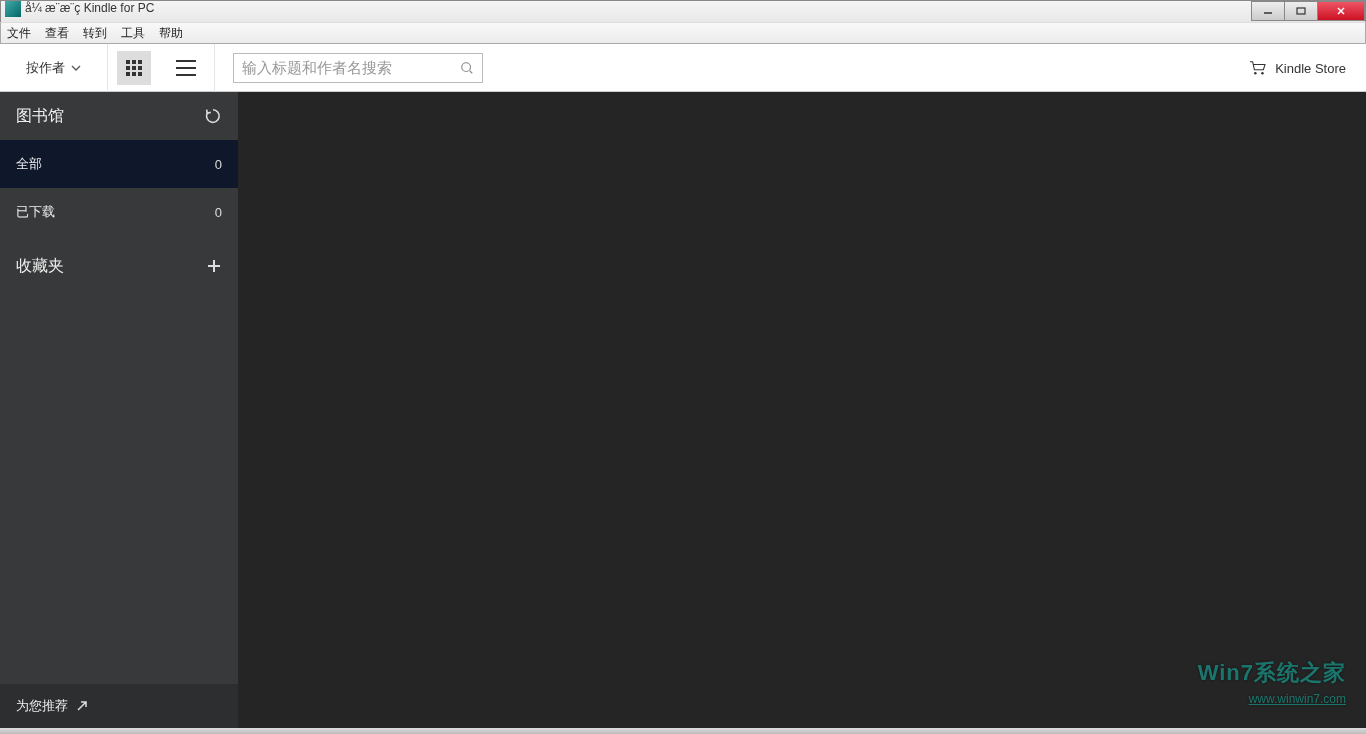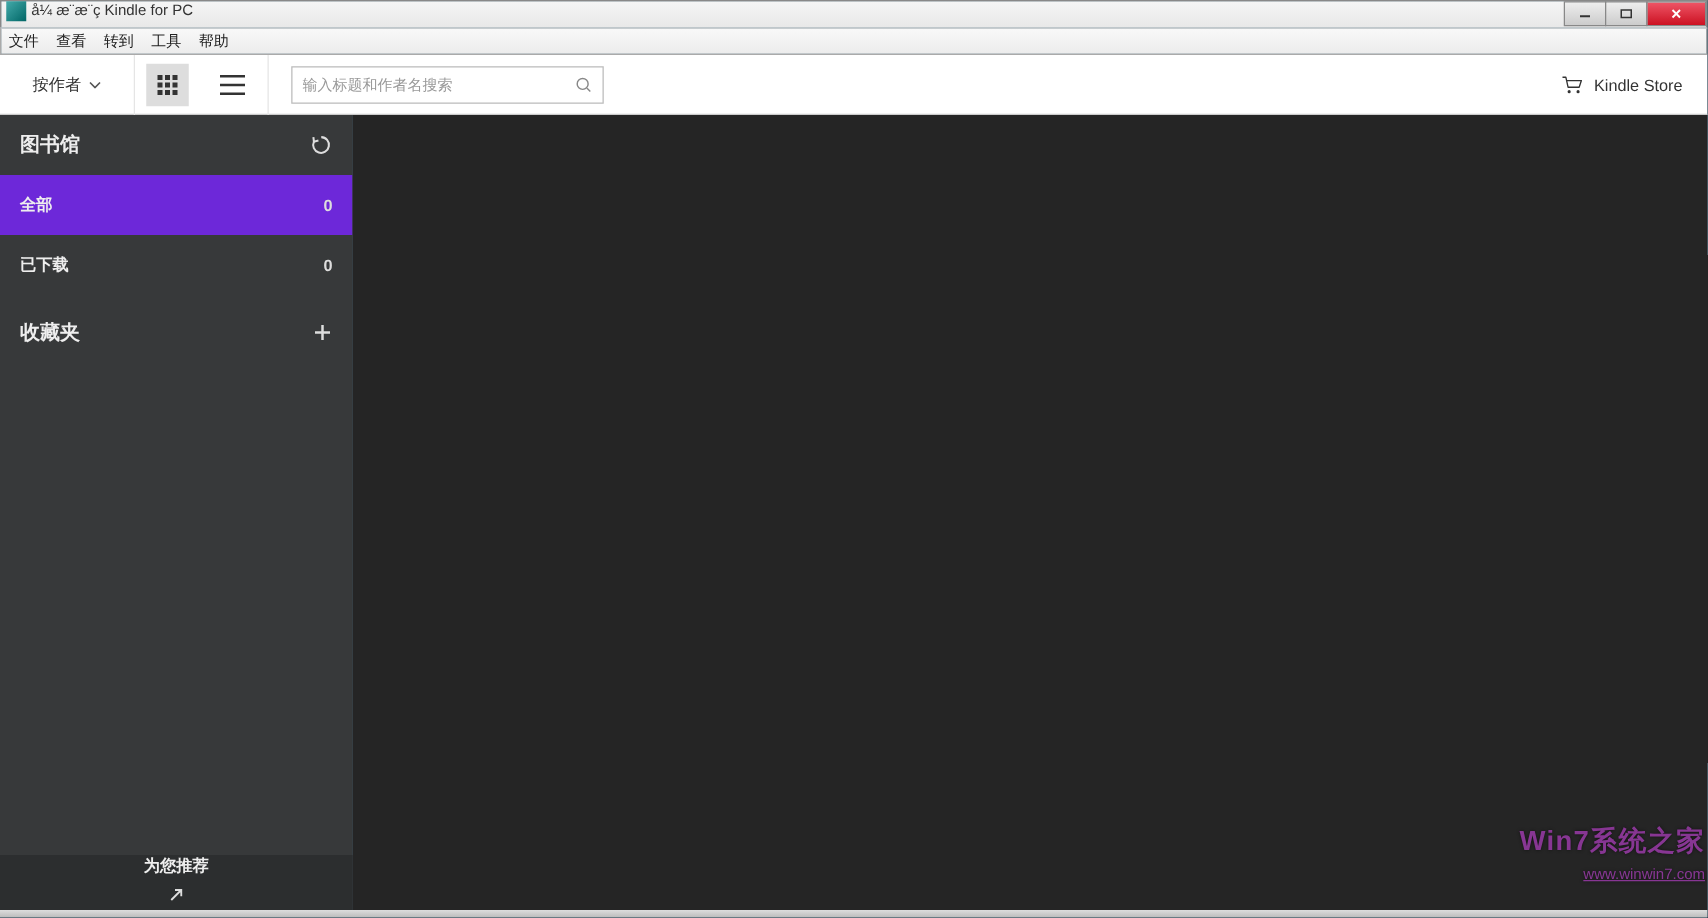--- a/index.html
+++ b/index.html
@@ -26,45 +26,45 @@
 .sort-btn .chev { width: 10px; height: 6px; }
 .view-btn { width: 52px; height: 48px; display: flex; align-items: center; justify-content: center; }
 .view-btn.active .grid-icon-box { background: #ddd; }
 .grid-icon-box { width: 34px; height: 34px; display: flex; align-items: center; justify-content: center; }
 .grid-icon { display: grid; grid-template-columns: repeat(3,4px); grid-template-rows: repeat(3,4px); gap: 2px; }
 .grid-icon span { background: #333; }
 .list-icon { width: 20px; display: flex; flex-direction: column; gap: 5px; }
 .list-icon span { height: 2px; background: #333; }
 .divider { width: 1px; height: 48px; background: #e5e5e5; margin: 0 6px 0 2px; }
 .search-box { margin-left: 12px; width: 250px; height: 30px; border: 1px solid #bbb; display: flex; align-items: center; padding: 0 8px; }
-.search-box input { border: none; outline: none; flex: 1; font-size: 12px; color: #a21caf; }
+.search-box input { border: none; outline: none; flex: 1; font-size: 15px; color: #a21caf; }
 .search-box input::placeholder { color: #999; }
 .search-icon { width: 14px; height: 14px; }
 .spacer { flex: 1; }
 .store-link { display: flex; align-items: flex-end; gap: 8px; margin-right: 20px; font-size: 13px; color: #333; }
 .cart-icon { width: 18px; height: 16px; }
 
 
 .body { flex: 1; display: flex; min-height: 0; }
-.sidebar { width: 282px; background: #37393a; color: #eee; display: flex; flex-direction: column; font-weight: bold; }
+.sidebar { width: 238px; background: #37393a; color: #eee; display: flex; flex-direction: column; }
 .side-header { height: 48px; display: flex; align-items: center; justify-content: space-between; padding: 0 16px; font-size: 16px; }
 .refresh-icon { width: 18px; height: 18px; }
 .side-item { height: 48px; display: flex; align-items: center; justify-content: space-between; padding: 0 16px; font-size: 13px; }
-.side-item.active { background: #6d28d9; }
+.side-item.active { background: #0f172a; }
 .side-item .count { color: #ddd; }
 .side-section { height: 48px; display: flex; align-items: center; justify-content: space-between; padding: 0 16px; font-size: 16px; margin-top: 6px; }
 .plus-icon { width: 16px; height: 16px; }
 .side-spacer { flex: 1; }
-.side-footer { height: 44px; background: #2c2e2f; display: flex; align-items: center; gap: 8px; padding: 0 16px; font-size: 13px; flex-direction: column; }
+.side-footer { height: 44px; background: #2c2e2f; display: flex; align-items: center; gap: 8px; padding: 0 16px; font-size: 13px; }
 .arrow-icon { width: 12px; height: 12px; }
 
 .content { flex: 1; background: #252525; position: relative; }
 
 
-.wm { position: absolute; right: 2px; color: #d946ef; font-size: 12px; opacity: .55; text-shadow: 0 0 3px #000; pointer-events:none; }
+.wm { position: absolute; right: 20px; color: #14b8a6; font-size: 12px; opacity: .55; text-shadow: 0 0 3px #000; pointer-events:none; }
 .wm1 { bottom: 40px; font-size: 22px; font-weight: bold; letter-spacing: 1px; }
 .wm2 { bottom: 22px; text-decoration: underline; }
 
 
 .taskbar { height: 6px; background: linear-gradient(to bottom,#ddd,#bbb); }
 </style>
 </head>
 <body>
 
 <div class="window">

